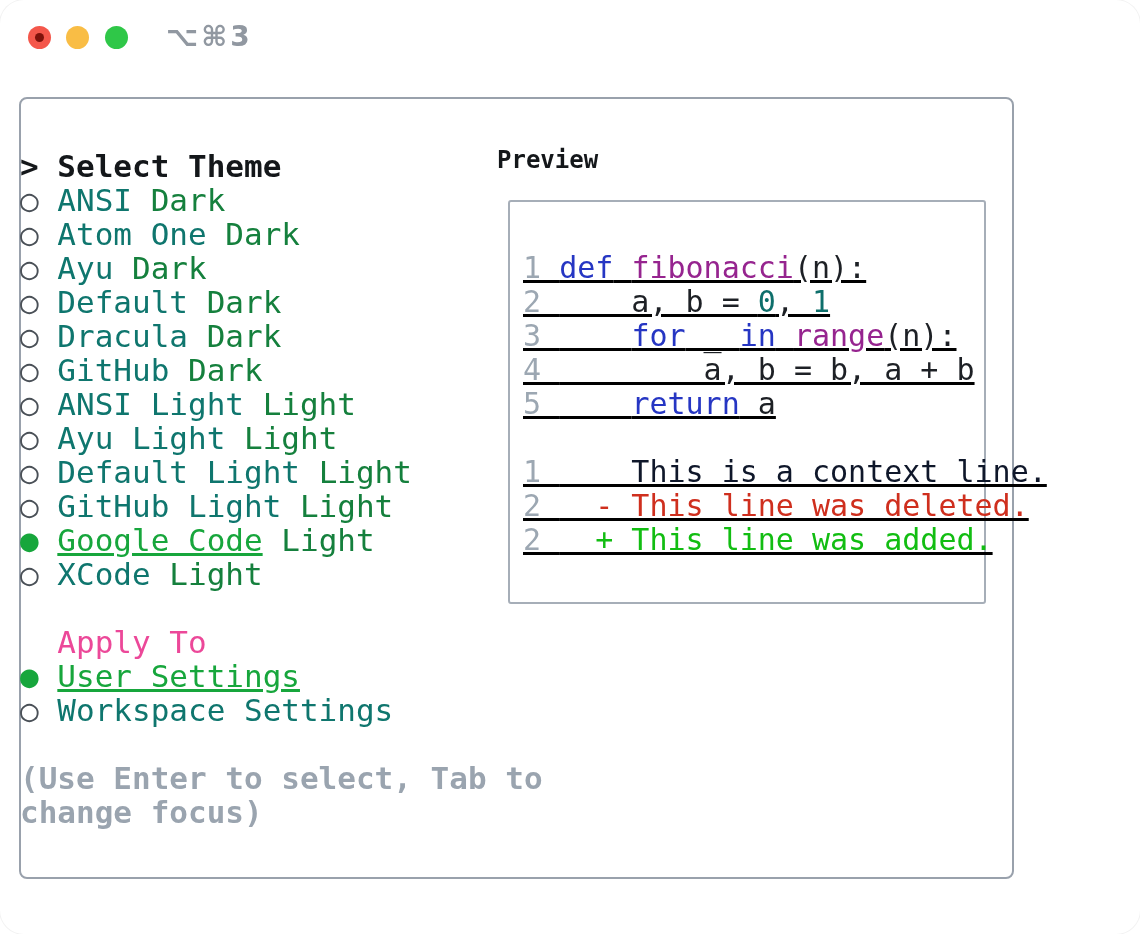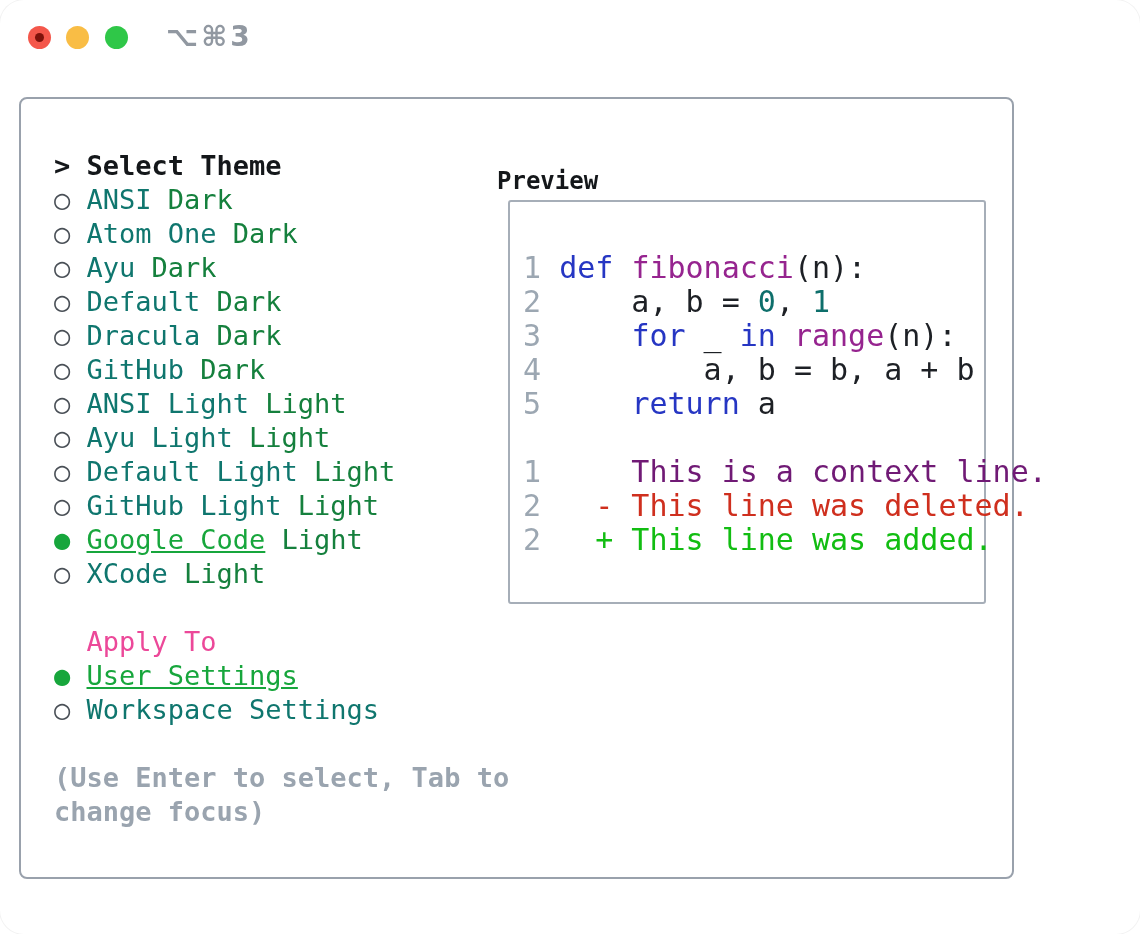--- a/index.html
+++ b/index.html
@@ -23,53 +23,53 @@
     font-family:"DejaVu Sans",sans-serif;font-size:28px;font-weight:600;
     color:#9198a1;letter-spacing:3px;
   }
   
   #main-box{
     position:absolute;left:19px;top:97px;width:991px;height:778px;
     border:2px solid #99a1ac;border-radius:8px;background:#fff;
   }
   
   #menu-flow{
-    position:absolute;left:54px;top:149px;
-    font-size:27px;line-height:34px;white-space:pre;color:#3f444a;
+    position:absolute;left:20px;top:149px;
+    font-size:31px;line-height:34px;white-space:pre;color:#3f444a;
   }
   .mline{height:34px;}
   .spacer{height:34px;}
   .hdr{font-weight:bold;color:#14171a;}
   .bullet{color:#4a5057;}
   .bullet.sel{color:var(--green);}
   .tname{color:#0f766e;}
   .tname.sel{color:var(--green);text-decoration:underline;}
   .tvar{color:#15803d;}
   .apply-label{color:#ec4899;}
   .hint{color:#9aa4af;font-weight:bold;}
   
   #preview-title{
-    position:absolute;left:497px;top:164px;
+    position:absolute;left:497px;top:143px;
     font-size:24px;line-height:34px;font-weight:bold;color:#14171a;
   }
   #preview-box{
     position:absolute;left:508px;top:200px;width:474px;height:400px;
     border:2px solid #a6aeb8;border-radius:3px;background:#fff;
   }
   #code-flow{
     position:absolute;left:13px;top:49px;
     font-size:30px;line-height:34px;white-space:pre;
   }
-  .cline{height:34px;}
+  .cline{height:34px;text-decoration:underline;}
   .lnum{color:#9ca7b2;}
   .pln{color:#1d2025;}
   .kw{color:var(--kw);}
   .fn{color:var(--fn);}
   .numc{color:var(--numteal);}
-  .ctx{color:#701a75;}
+  .ctx{color:#0f172a;}
   .del{color:var(--red);}
   .add{color:var(--addgreen);margin-top:32px;}
 </style>
 </head>
 <body>
 
 <div id="window">
 
   <div class="traffic" id="tl-close">
     <div class="inner-dot"></div>

